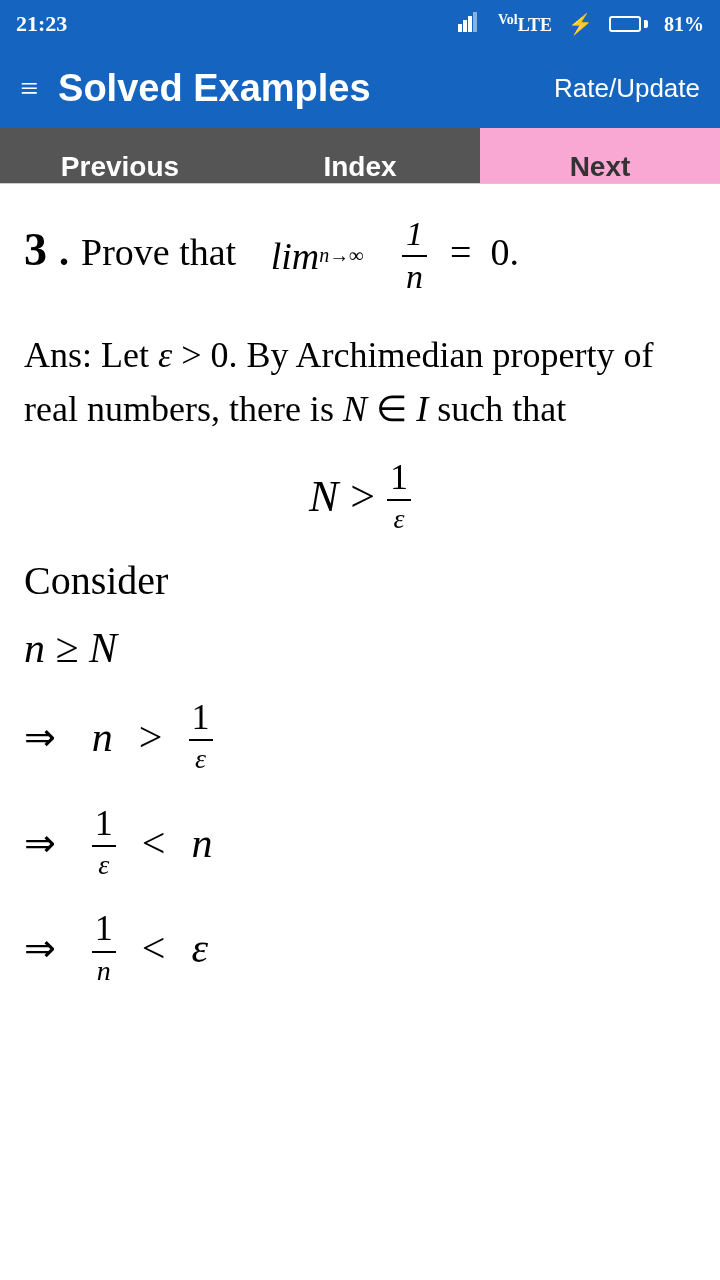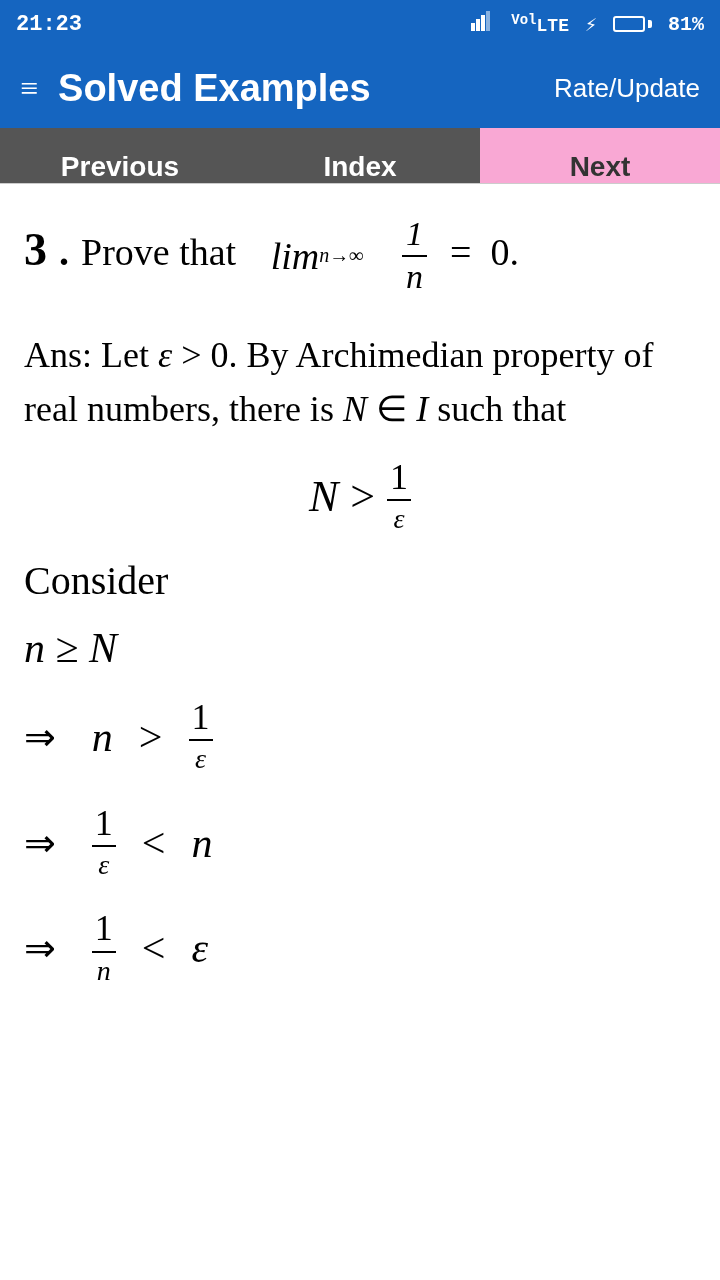--- a/index.html
+++ b/index.html
@@ -15,21 +15,21 @@
     
     .status-bar {
       width: 720px;
       height: 48px;
       background: #1565C0;
       display: flex;
       align-items: center;
       justify-content: space-between;
       padding: 0 16px;
       color: white;
-      font-family: Liberation Mono, monospace;
+      font-family: Liberation Serif, serif;
       font-size: 22px;
       font-weight: bold;
     }
     .status-right {
       display: flex;
       align-items: center;
       gap: 16px;
       font-size: 20px;
     }
     .battery-icon {

